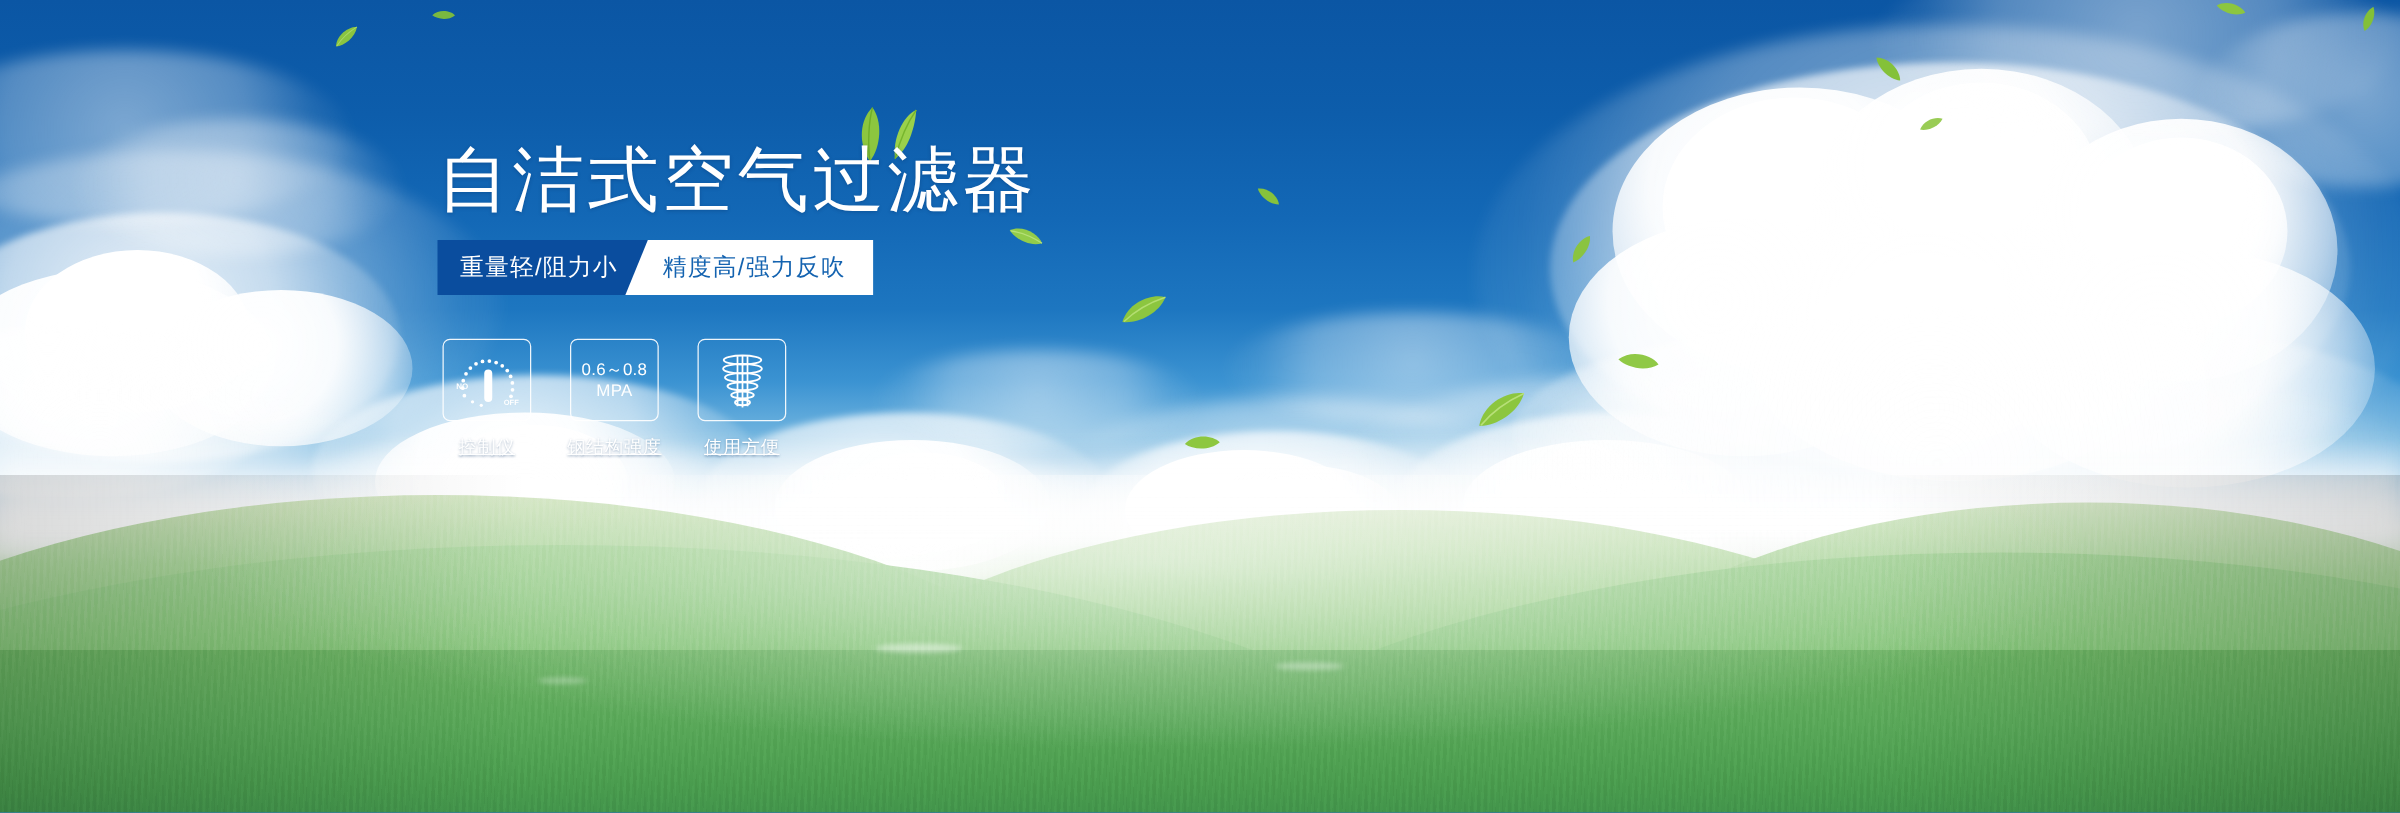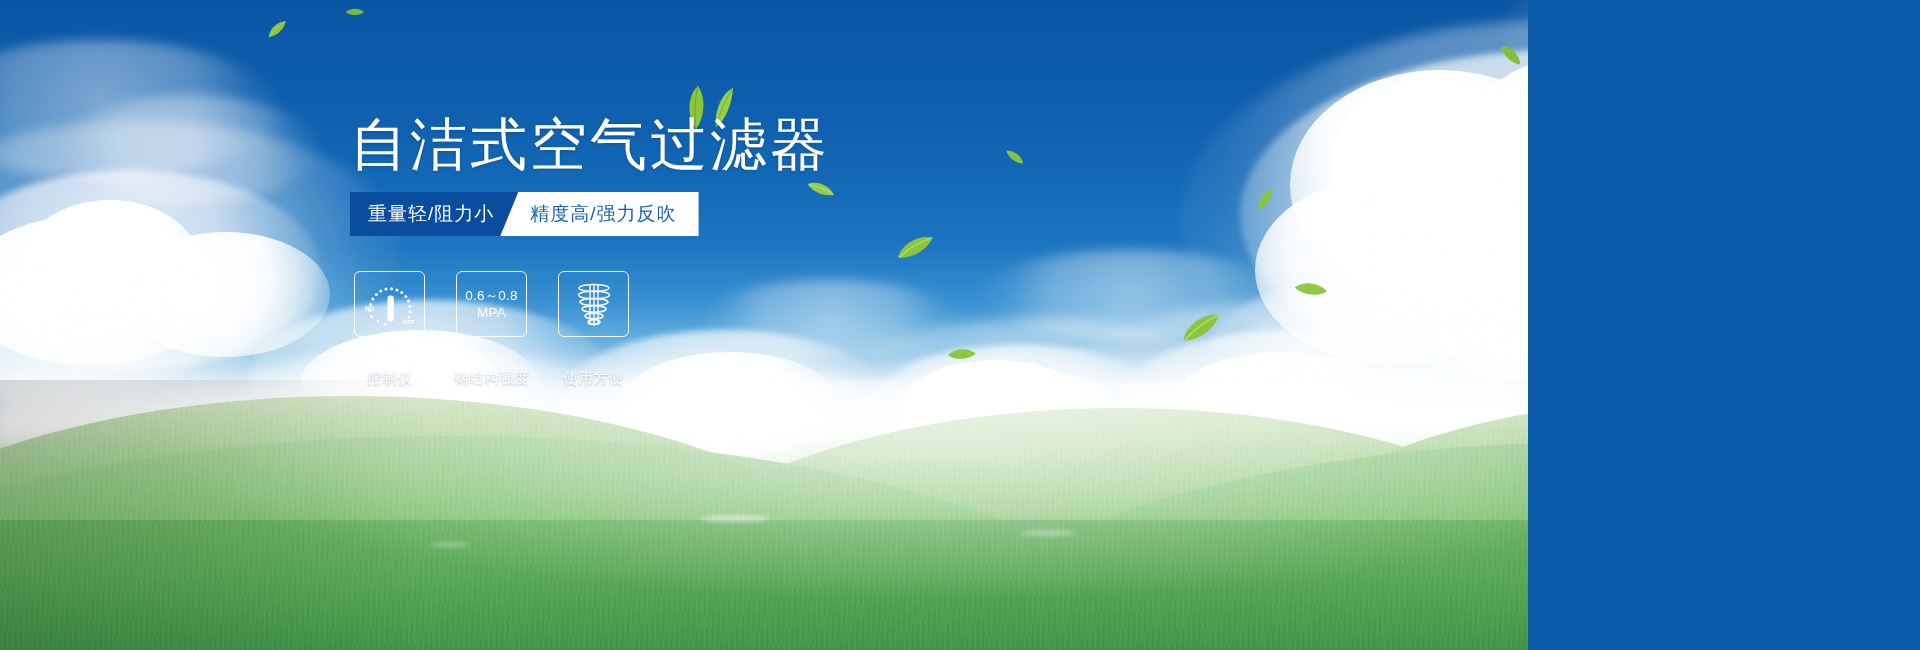--- a/index.html
+++ b/index.html
@@ -1,21 +1,21 @@
 <!DOCTYPE html>
 <html><head>
 <meta charset="utf-8">
 <title>Banner</title>
 <style>
   * { margin:0; padding:0; box-sizing:border-box; }
   html,body { width:1920px; height:650px; overflow:hidden; background:#0a5aa8; }
   body { font-family:"Liberation Sans","DejaVu Sans",sans-serif; }
 
   #banner {
-    position:relative; width:1528px; height:650px; overflow:hidden;
+    position:relative; width:1920px; height:650px; overflow:hidden;
     background:
       linear-gradient(180deg,
         #0b56a4 0%,
         #0d5dab 14%,
         #1368b6 27%,
         #1d76c0 38%,
         #3b93d2 47%,
         #73b6e0 54%,
         #b7d8ee 59%,
         #dceaf4 62.5%,
@@ -109,33 +109,33 @@
     border-width:0 0 44px 18px; border-color:transparent transparent #0a4d9e transparent;
   }
   .subbar-right {
     position:relative; height:44px; background:#ffffff;
     display:flex; align-items:center; padding:0 22px 0 30px; margin-left:-18px;
     color:#1463b0; font-size:19px; letter-spacing:1px; white-space:nowrap;
     clip-path:polygon(18px 0, 100% 0, 100% 100%, 0 100%);
   }
 
   .features { position:absolute; left:352px; top:271px; display:flex; gap:27px; }
-  .feature { width:75px; display:flex; flex-direction:column; align-items:center;gap:32px; }
+  .feature { width:75px; display:flex; flex-direction:column; align-items:center; }
   .feat-box {
     width:71px; height:66px; border:1.6px solid rgba(255,255,255,.92);
     border-radius:6px; display:flex; align-items:center; justify-content:center;
     position:relative; overflow:hidden;
   }
   .feat-text {
     color:#ffffff; font-size:13.5px; line-height:1.28; text-align:center;
     letter-spacing:.2px; white-space:pre-line;
   }
   .feat-label {
-    color:#ffffff; font-size:14.5px; letter-spacing:.6px;
-    white-space:nowrap; text-shadow:0 1px 2px rgba(0,50,100,.35);
+    margin-top:11px; color:#ffffff; font-size:14.5px; letter-spacing:.6px;
+    white-space:nowrap; text-shadow:0 1px 2px rgba(0,50,100,.35);text-decoration:underline;
   }
   .feat-box svg { display:block; }
 </style>
 </head>
 <body>
 
 <div id="banner">
 
   <div class="cloudlayer" style="left:0;top:0;width:1920px;height:520px;">
 

